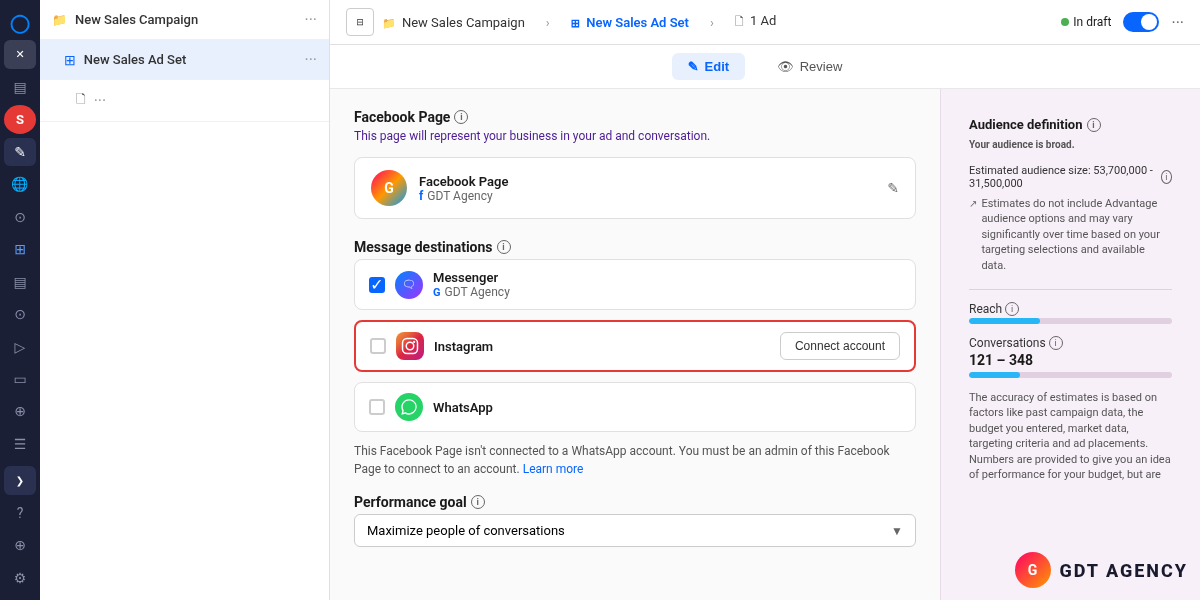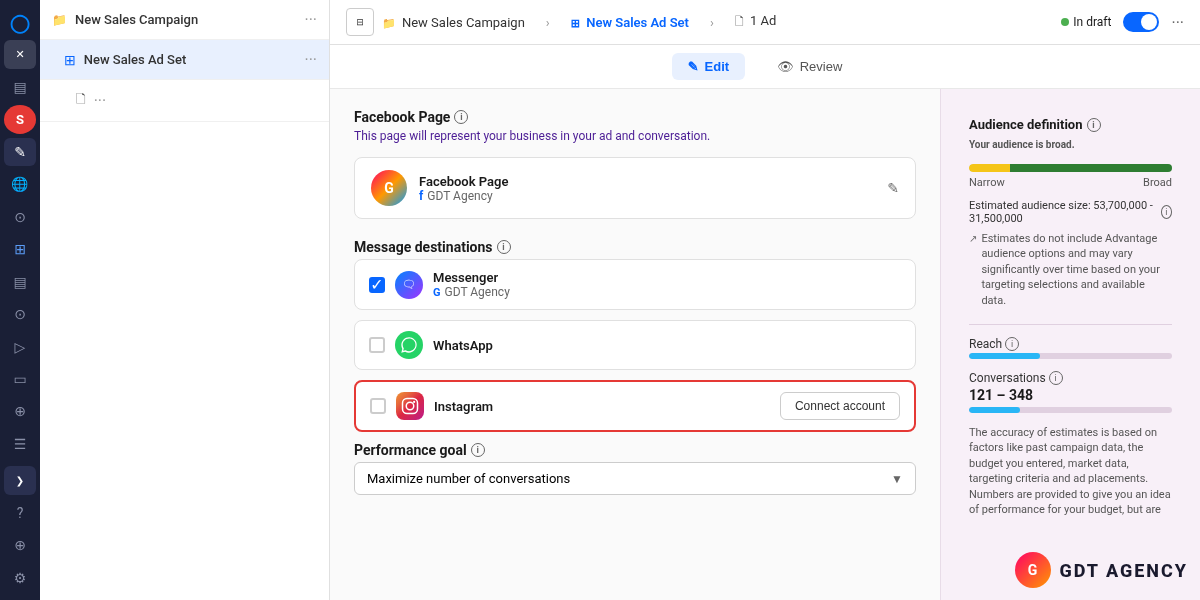--- a/index.html
+++ b/index.html
@@ -661,81 +661,75 @@
         <div class="messenger-icon" style="font-size:11px;color:#fff;">🗨</div>
         <div>
           <div class="dest-name">Messenger</div>
           <div class="dest-sub">
             <span style="color:#0866ff;font-weight:700;font-size:11px;">G</span>
             <span>GDT Agency</span>
           </div>
         </div>
       </div>
 
-      <div class="dest-item">
-        <div class="dest-checkbox-empty"></div>
-        <div class="whatsapp-icon">
-          <svg width="16" height="16" viewBox="0 0 24 24" fill="white">
-            <path d="M20 3.6C17.9 1.5 15.1.4 12.2.4 5.7.4.5 5.6.5 12.1c0 2.1.5 4.1 1.5 5.9L.4 23.6l5.8-1.5c1.7.9 3.6 1.4 5.5 1.4h.1c6.5 0 11.7-5.2 11.7-11.7 0-3-.9-5.8-3-7.2zM12.2 21.2h-.1c-1.8 0-3.5-.5-5-1.3l-.4-.2-3.4.9.9-3.3-.2-.4c-1-1.5-1.5-3.3-1.5-5.1 0-5.3 4.3-9.6 9.6-9.6 2.6 0 5 1 6.8 2.8s2.8 4.2 2.8 6.8c.1 5.3-4.2 9.4-9.5 9.4z"></path>
-          </svg>
-        </div>
-        <div>
-          <div class="dest-name">WhatsApp</div>
-        </div>
-      </div>
-
       <div class="dest-item highlighted-red">
         <div class="dest-checkbox-empty"></div>
         <div class="instagram-icon">
           <svg width="18" height="18" viewBox="0 0 24 24" fill="white">
             <rect x="2" y="2" width="20" height="20" rx="6" ry="6" fill="none" stroke="white" stroke-width="2"></rect>
             <circle cx="12" cy="12" r="5" fill="none" stroke="white" stroke-width="2"></circle>
             <circle cx="17.5" cy="6.5" r="1.5" fill="white"></circle>
           </svg>
         </div>
         <div>
           <div class="dest-name">Instagram</div>
         </div>
         <button class="connect-btn">
           <span>Connect account</span>
         </button>
       </div>
 
+      <div class="dest-item">
+        <div class="dest-checkbox-empty"></div>
+        <div class="whatsapp-icon">
+          <svg width="16" height="16" viewBox="0 0 24 24" fill="white">
+            <path d="M20 3.6C17.9 1.5 15.1.4 12.2.4 5.7.4.5 5.6.5 12.1c0 2.1.5 4.1 1.5 5.9L.4 23.6l5.8-1.5c1.7.9 3.6 1.4 5.5 1.4h.1c6.5 0 11.7-5.2 11.7-11.7 0-3-.9-5.8-3-7.2zM12.2 21.2h-.1c-1.8 0-3.5-.5-5-1.3l-.4-.2-3.4.9.9-3.3-.2-.4c-1-1.5-1.5-3.3-1.5-5.1 0-5.3 4.3-9.6 9.6-9.6 2.6 0 5 1 6.8 2.8s2.8 4.2 2.8 6.8c.1 5.3-4.2 9.4-9.5 9.4z"></path>
+          </svg>
+        </div>
+        <div>
+          <div class="dest-name">WhatsApp</div>
+        </div>
+      </div>
+
+      <div class="whatsapp-note">
+        <span>This Facebook Page isn't connected to a WhatsApp account. You must be an admin of this Facebook Page to connect to an account.</span>
+        <a href="#"> <span>Learn more</span></a>
+      </div>
 
       <div class="section-title">
         <span>Performance goal</span>
         <span class="info-icon">i</span>
       </div>
       <div class="dropdown-select">
-        <span>Maximize number of conversations</span>
+        <span>Maximize people of conversations</span>
         <span class="dropdown-arrow">▼</span>
       </div>
 
     </div>
 
     <div class="right-panel">
 
       <div class="audience-def-title">
         <span>Audience definition</span>
         <span class="info-icon">i</span>
       </div>
       <div class="audience-desc">
         <strong>Your audience is broad.</strong>
       </div>
 
-      <div class="audience-bar-container">
-        <div class="audience-bar-track">
-          <div class="audience-bar-yellow"></div>
-          <div class="audience-bar-green"></div>
-        </div>
-        <div class="audience-bar-labels">
-          <span>Narrow</span>
-          <span>Broad</span>
-        </div>
-      </div>
 
       <div class="est-size-row">
         <span>Estimated audience size: 53,700,000 - 31,500,000</span>
         <span class="info-icon">i</span>
       </div>
 
       <div class="est-note">
         <span class="est-note-icon">↗</span>
         <span>Estimates do not include Advantage audience options and may vary significantly over time based on your targeting selections and available data.</span>
       </div>

